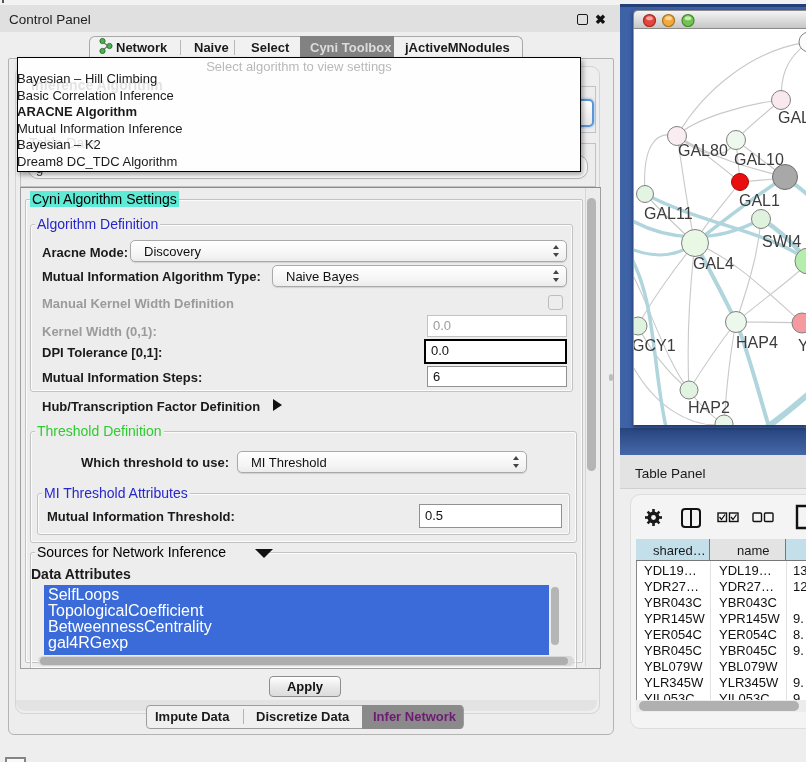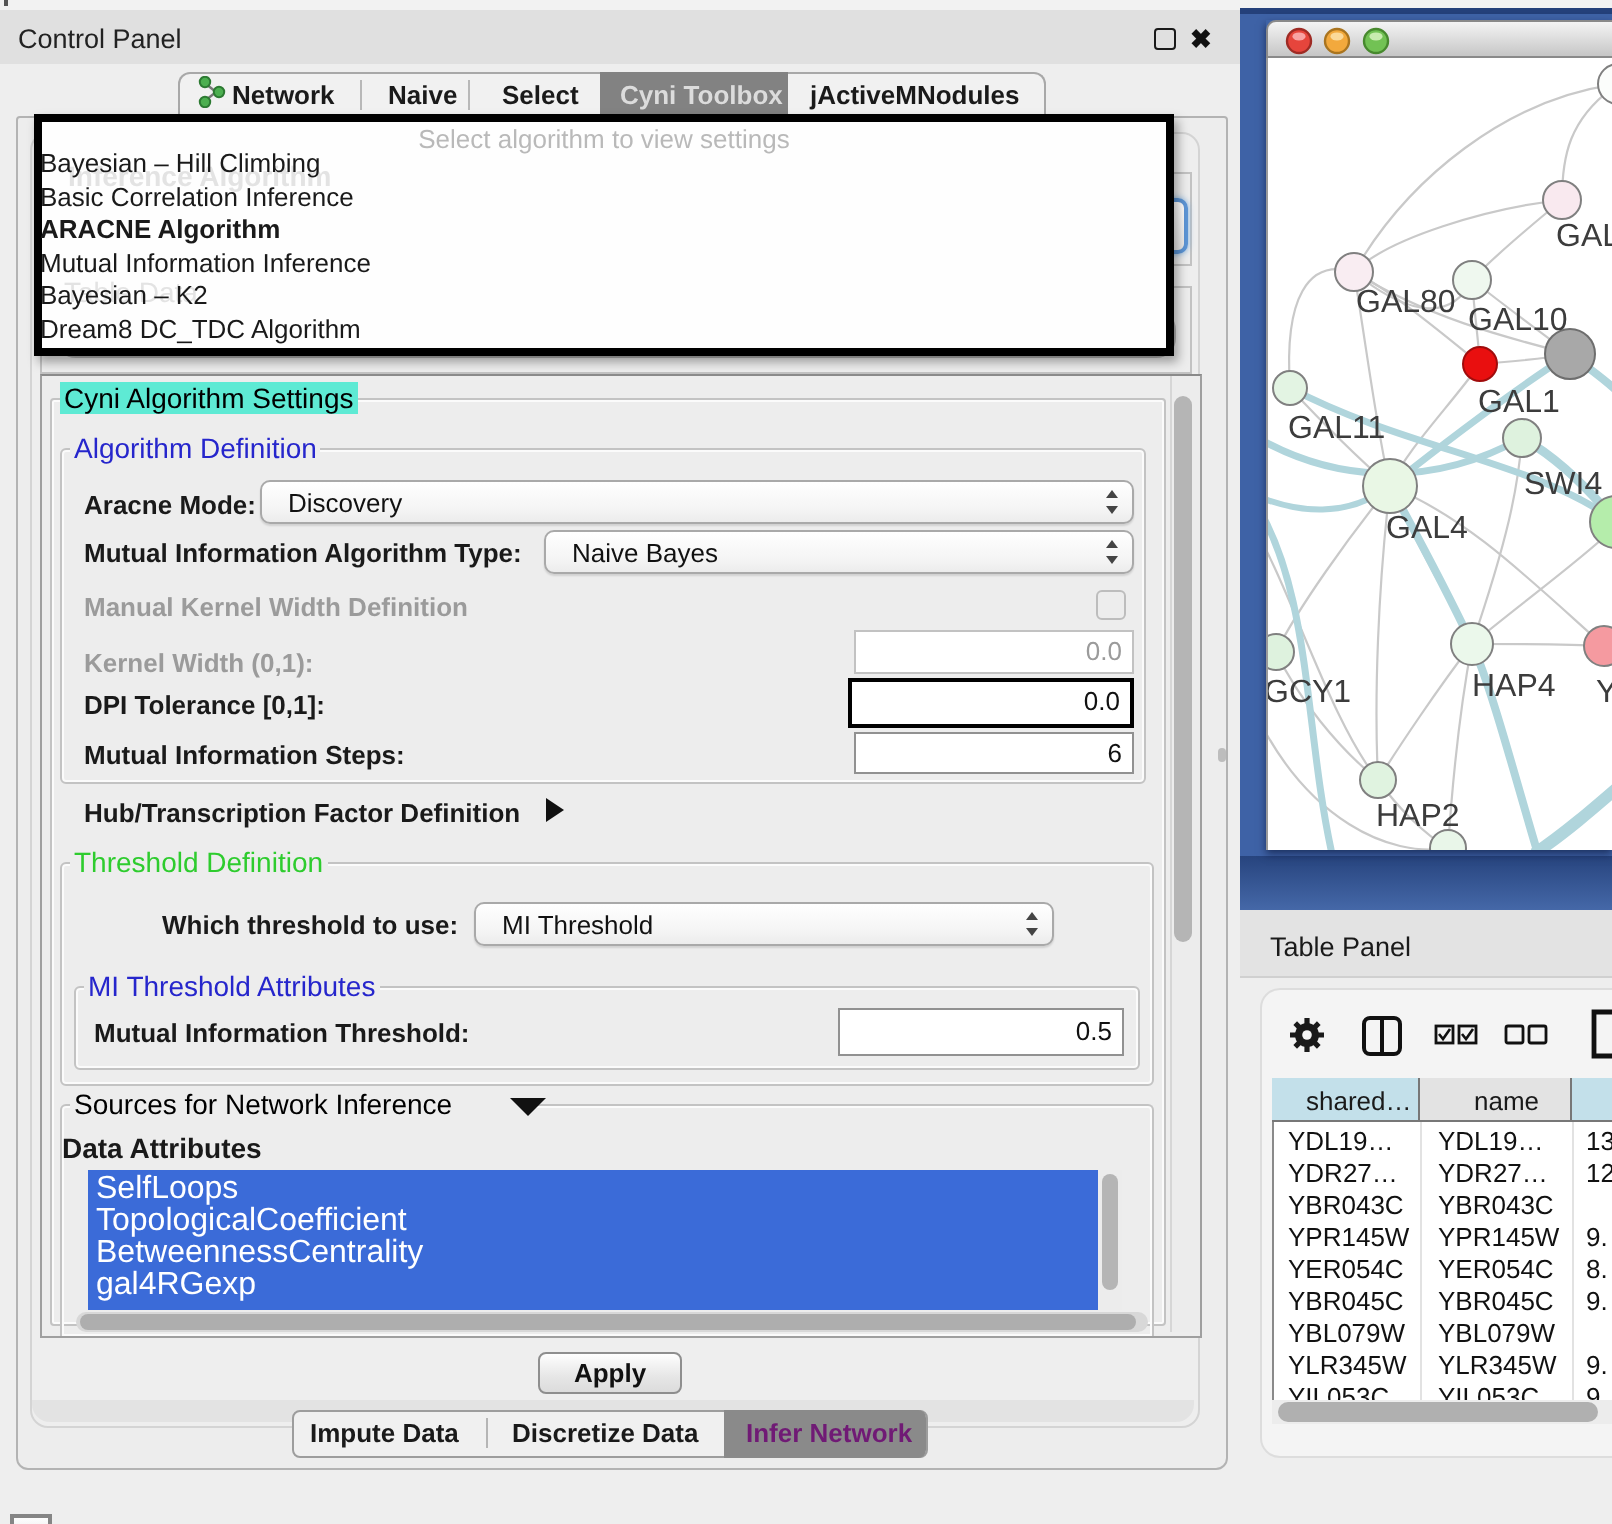--- a/index.html
+++ b/index.html
@@ -5,21 +5,21 @@
 .abs{position:absolute}
 .b{font-weight:bold}
 .lbl{position:absolute;font-size:13px;color:#1a1a1a;white-space:nowrap}
 .tbox{position:absolute;border:1px solid #c3c3c3;border-radius:3px;box-shadow:inset 0 0 0 1px #fbfbfb}
 .tlab{position:absolute;top:-9px;left:4px;background:#ededed;padding:0 2px;font-size:14px;white-space:nowrap}
 .combo{position:absolute;border:1px solid #a9a9a9;border-radius:5px;background:linear-gradient(#ffffff,#f4f4f4 70%,#ececec);box-shadow:0 1px 1px rgba(0,0,0,.12);font-size:13px;color:#111}
 .cartxt{position:absolute;left:13px;top:3px}
 .arr{position:absolute;right:6px;top:50%;width:7px;height:12px;margin-top:-6px}
 .arr:before{content:"";position:absolute;left:0;top:0;border-left:3.5px solid transparent;border-right:3.5px solid transparent;border-bottom:4.5px solid #444}
 .arr:after{content:"";position:absolute;left:0;bottom:0;border-left:3.5px solid transparent;border-right:3.5px solid transparent;border-top:4.5px solid #444}
-.fld{position:absolute;background:#fff;border:1px solid #919191;font-size:13px;color:#111;text-align:right;padding:0 5px;line-height:20px}
+.fld{position:absolute;background:#fff;border:1px solid #919191;font-size:13px;color:#111;text-align:left;padding:0 5px;line-height:20px}
 .scrthumb{position:absolute;background:#b5b5b5;border-radius:5px}
 </style></head><body>
 
 <div class="abs" style="left:0;top:0;width:806px;height:5px;background:#f2f2f2"></div>
 <div class="abs" style="left:2px;top:0;width:2px;height:3px;background:#555"></div>
 <div class="abs" style="left:0;top:5px;width:620px;height:27px;background:#e0e0e0;border-bottom:1px solid #d2d2d2"></div>
 <div class="lbl" style="left:9px;top:12px;font-size:13.5px;color:#222">Control Panel</div>
 <div class="abs" style="left:577px;top:14px;width:9px;height:9px;border:1.5px solid #1a1a1a;border-radius:2px"></div>
 <div class="abs lbl b" style="left:595px;top:12px;font-size:13px;color:#111">✖</div>
 <div class="abs" style="left:0;top:32px;width:620px;height:706px;background:#eeeeee;border-right:1px solid #d8d8d8"></div>
@@ -104,21 +104,21 @@
   </div>
 <div class="abs" style="left:255px;top:549px;width:0;height:0;border-left:9.5px solid transparent;border-right:9.5px solid transparent;border-top:9px solid #111"></div>
 <div class="lbl b" style="left:31px;top:566px;font-size:14px">Data Attributes</div>
 <div class="abs" style="left:44px;top:585px;width:505px;height:70px;background:#3b6bd8"></div>
 <div class="abs" style="left:48px;top:587px;font-size:16px;color:#fff;line-height:16px;white-space:nowrap">SelfLoops<br>TopologicalCoefficient<br>BetweennessCentrality<br>gal4RGexp</div>
 <div class="abs" style="left:550px;top:585px;width:11px;height:70px;background:#ececec"></div>
 <div class="scrthumb" style="left:551px;top:587px;width:8px;height:58px"></div>
 <div class="abs" style="left:38px;top:656px;width:536px;height:10px;background:#d8d8d8;border-radius:5px"></div>
 <div class="scrthumb" style="left:40px;top:657px;width:528px;height:8px;border-radius:4px;background:#aeaeae"></div>
 
-<div class="abs" style="left:17px;top:57px;width:562px;height:113px;background:#fefefe;box-shadow:2px 3px 5px rgba(0,0,0,.35);border:4px solid #000000">
+<div class="abs" style="left:17px;top:57px;width:562px;height:113px;background:#fefefe;box-shadow:2px 3px 5px rgba(0,0,0,.35);border:1px solid #000000">
 <div style="position:absolute;left:0;top:1px;width:100%;text-align:center;font-size:13px;color:#b9b9b9">Select algorithm to view settings</div>
 <div style="position:absolute;left:13px;top:19px;font-size:14px;color:#e3e3e3;font-weight:bold">Inference Algorithm</div>
 <div style="position:absolute;left:11px;top:77px;font-size:14px;color:#e3e3e3;font-weight:normal">Table Data</div>
 <div style="position:absolute;left:-1px;top:13px;font-size:13px;color:#1a1a1a;line-height:16.5px;white-space:nowrap">Bayesian – Hill Climbing<br>Basic Correlation Inference<br><span class="b">ARACNE Algorithm</span><br>Mutual Information Inference<br>Bayesian – K2<br>Dream8 DC_TDC Algorithm</div>
 </div>
 
 <div class="abs" style="left:269px;top:676px;width:70px;height:19px;border:1px solid #8e8e8e;border-radius:4px;background:linear-gradient(#fefefe,#e6e6e6 60%,#dcdcdc);text-align:center;font-size:13px;font-weight:bold;color:#111;line-height:19px">Apply</div>
 <div class="abs" style="left:146px;top:705px;width:316px;height:22px;border:1px solid #9d9d9d;border-radius:4px;background:#f0f0f0"></div>
 <div class="abs" style="left:362px;top:705px;width:101px;height:24px;background:#8a8a8a;border-radius:0 4px 4px 0"></div>
 <div class="abs" style="left:243px;top:709px;width:1px;height:15px;background:#b5b5b5"></div>

